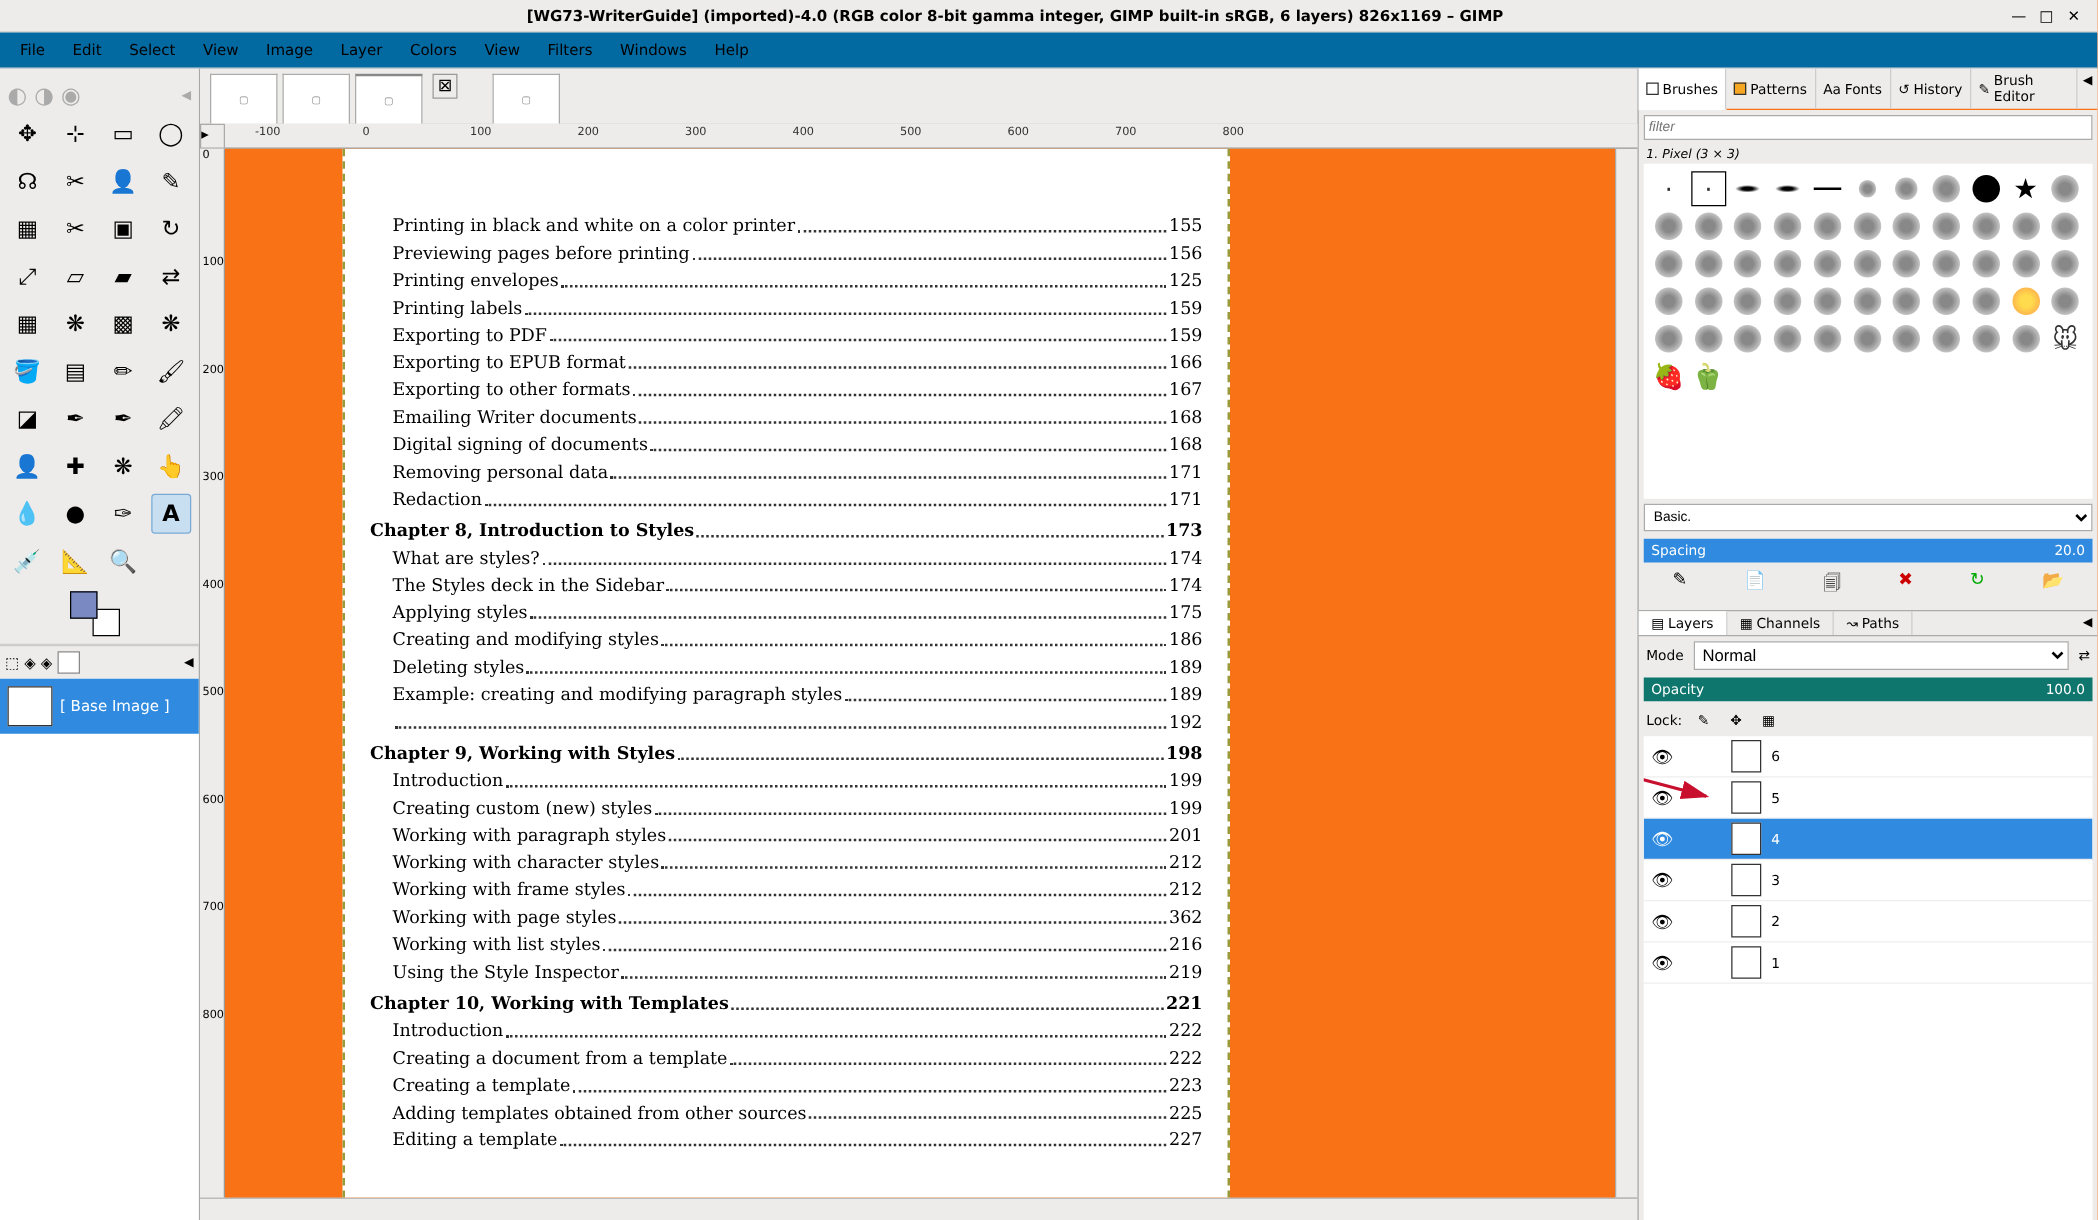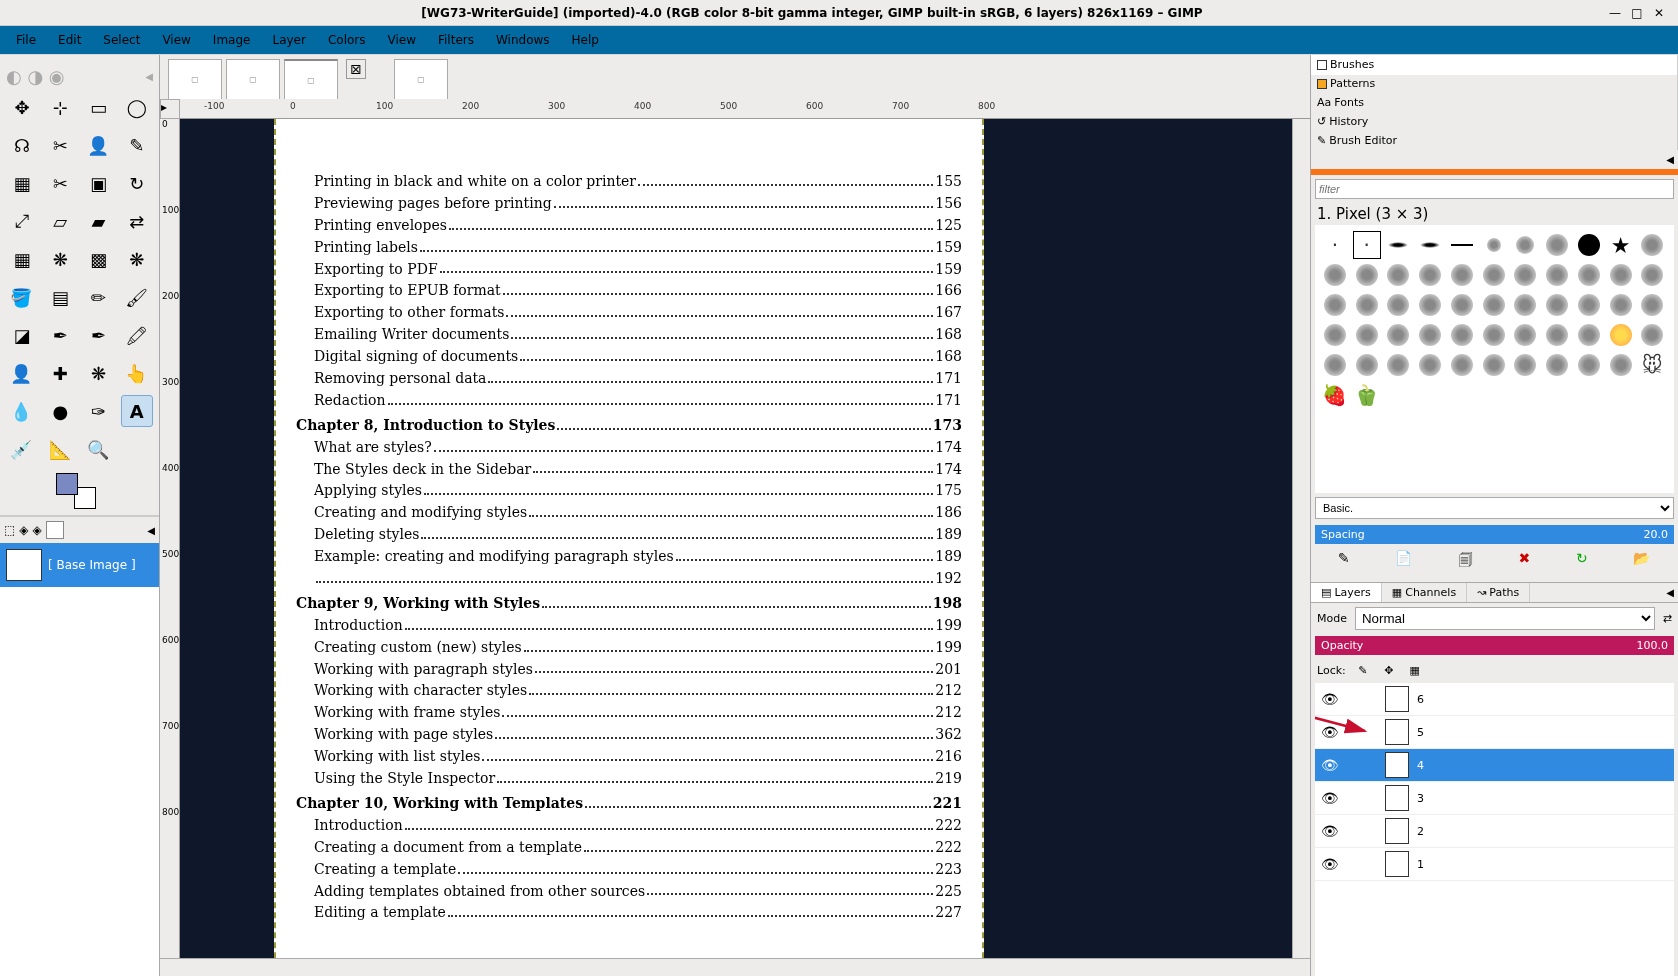--- a/index.html
+++ b/index.html
@@ -28,52 +28,52 @@
 .center { flex: 1; display: flex; flex-direction: column; background: #b4b4b4; }
 .tab-row { display: flex; background: #edeceb; padding: 4px 8px 0 8px; gap: 4px; }
 .tab { width: 54px; height: 40px; background: #fff; border: 1px solid #aaa; border-bottom: none; display: flex; align-items: center; justify-content: center; font-size: 8px; color: #888; }
 .tab.active { border-top: 2px solid #888; }
 .tab-close { width: 20px; height: 20px; border: 1px solid #999; font-size: 14px; display: flex; align-items: center; justify-content: center; margin-left: 4px; cursor: pointer; }
 .ruler-h { height: 20px; background: #edeceb; position: relative; font-size: 9px; color: #333; border-bottom: 1px solid #999; overflow: hidden; }
 .ruler-h span { position: absolute; top: 2px; }
 .canvas-wrap { flex: 1; display: flex; min-height: 0; }
 .ruler-v { width: 20px; background: #edeceb; position: relative; font-size: 9px; border-right: 1px solid #999; }
 .ruler-v span { position: absolute; left: 2px; writing-mode: horizontal-tb; }
-.canvas { flex: 1; background: #0f172a; overflow: hidden; position: relative; }
+.canvas { flex: 1; background: #f97316; overflow: hidden; position: relative; }
 .page { position: absolute; left: 94px; top: 0; width: 710px; height: 1000px; background: #fff; border-left: 2px dashed #9a9a3a; border-right: 2px dashed #9a9a3a; }
 .doc-content { padding: 50px 20px; font-family: "DejaVu Serif", serif; font-size: 14px; color: #000; }
 .toc-line { display: flex; margin: 3px 0; line-height: 1.35; }
 .toc-line .txt { white-space: nowrap; }
 .toc-line .dots { flex: 1; border-bottom: 2px dotted #333; margin: 0 2px 5px 2px; }
 .toc-line .pg { white-space: nowrap; }
 .toc-chapter { font-weight: bold; margin-top: 6px; }
 .toc-sub { padding-left: 18px; }
 .vscroll { width: 18px; background: #edeceb; border-left: 1px solid #aaa; }
 .right-panel { width: 368px; display: flex; flex-direction: column; border-left: 1px solid #a8a8a8; background: #edeceb; }
-.right-tabs { display: flex; border-bottom: 6px solid #f97316; background: #edeceb; flex-direction: column; }
+.right-tabs { display: flex; border-bottom: 1px solid #f97316; background: #edeceb; }
 .right-tab { padding: 3px 6px; font-size: 11px; display: flex; align-items: center; gap: 3px; border-right: 1px solid #ccc; cursor: pointer; }
 .right-tab.active { background: #fff; border-bottom: 1px solid #fff; margin-bottom: -1px; }
 .filter-row { padding: 4px; }
 .filter-input { width: 100%; border: 1px solid #aaa; padding: 3px; font-style: italic; color: #888; font-size: 11px; }
-.brush-label { padding: 2px 6px; font-size: 15px; }
+.brush-label { padding: 2px 6px; font-size: 10px; font-style: italic; }
 .brush-grid { background: #fff; height: 268px; padding: 6px; display: grid; grid-template-columns: repeat(11, 1fr); gap: 2px; align-content: start; overflow: hidden; margin: 0 4px; }
 .brush-item { width: 28px; height: 28px; display: flex; align-items: center; justify-content: center; font-size: 20px; color: #333; }
 .brush-item.sel { border: 1px solid #000; }
 .preset-row { padding: 4px; }
 .preset-sel { width: 100%; border: 1px solid #aaa; padding: 3px; background: #fff; font-size: 11px; }
 .spacing-row { display: flex; align-items: center; background: #2f8ae0; color: #fff; margin: 2px 4px; padding: 3px 6px; font-size: 11px; }
 .spacing-row .lbl { flex: 1; }
 .brush-actions { display: flex; justify-content: space-around; padding: 4px; }
 .brush-actions span { font-size: 14px; cursor: pointer; }
 .layer-tabs { display: flex; border-bottom: 1px solid #aaa; border-top: 1px solid #aaa; margin-top: 4px; }
 .layer-tab { padding: 3px 10px; font-size: 11px; display: flex; align-items: center; gap: 3px; border-right: 1px solid #ccc; cursor: pointer; }
 .layer-tab.active { background: #fff; }
 .mode-row { display: flex; align-items: center; padding: 4px 6px; gap: 8px; font-size: 11px; }
 .mode-sel { flex: 1; border: 1px solid #aaa; padding: 2px; background: #fff; }
-.opacity-row { display: flex; align-items: center; background: #be185d; color: #fff; margin: 2px 4px; padding: 3px 6px; font-size: 11px; }
+.opacity-row { display: flex; align-items: center; background: #0f766e; color: #fff; margin: 2px 4px; padding: 3px 6px; font-size: 11px; }
 .lock-row { display: flex; align-items: center; padding: 4px 6px; gap: 8px; font-size: 11px; }
 .lock-row .ic { width: 18px; height: 18px; display: flex; align-items: center; justify-content: center; }
 .layers-list { flex: 1; background: #fff; margin: 0 4px; overflow-y: auto; position: relative; }
 .layer-row { display: flex; align-items: center; padding: 6px; border-bottom: 1px solid #eee; height: 33px; }
 .layer-row.sel { background: #2f8ae0; color: #fff; }
 .layer-eye { width: 24px; font-size: 14px; cursor: pointer; }
 .layer-space { width: 40px; }
 .layer-thumb { width: 24px; height: 26px; background: #fff; border: 1px solid #333; margin-right: 8px; }
 .layer-name { font-size: 11px; }
 .arrow-annotation { position: absolute; pointer-events: none; z-index: 10; }

